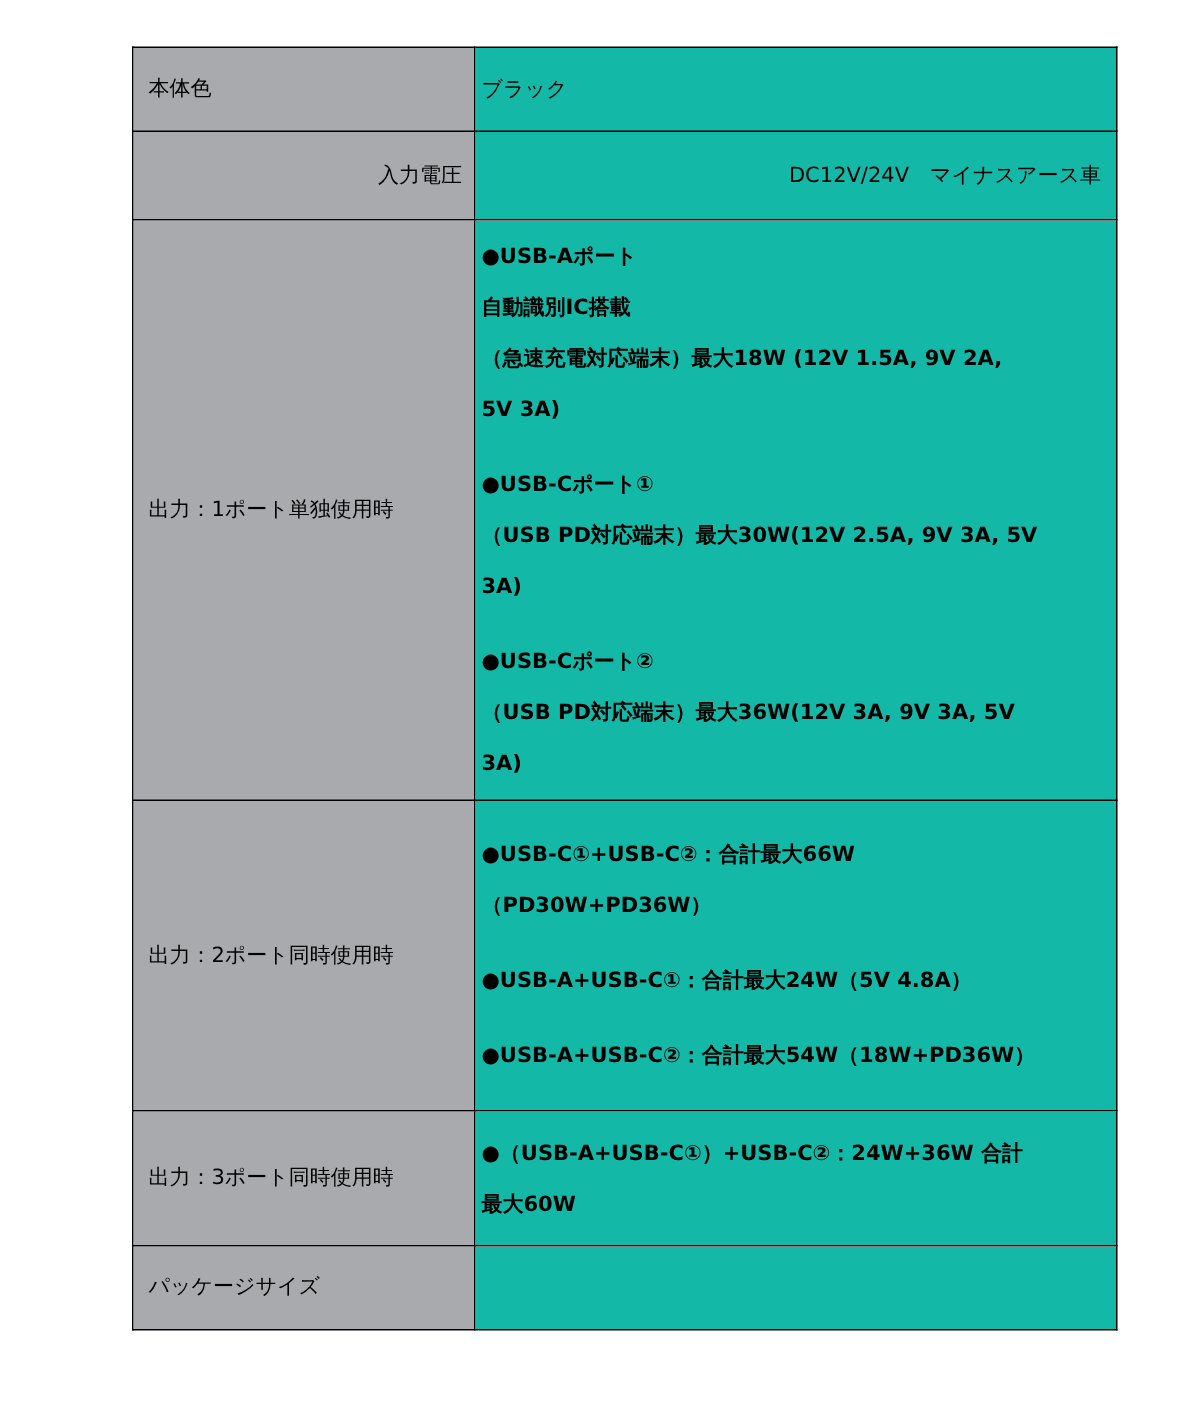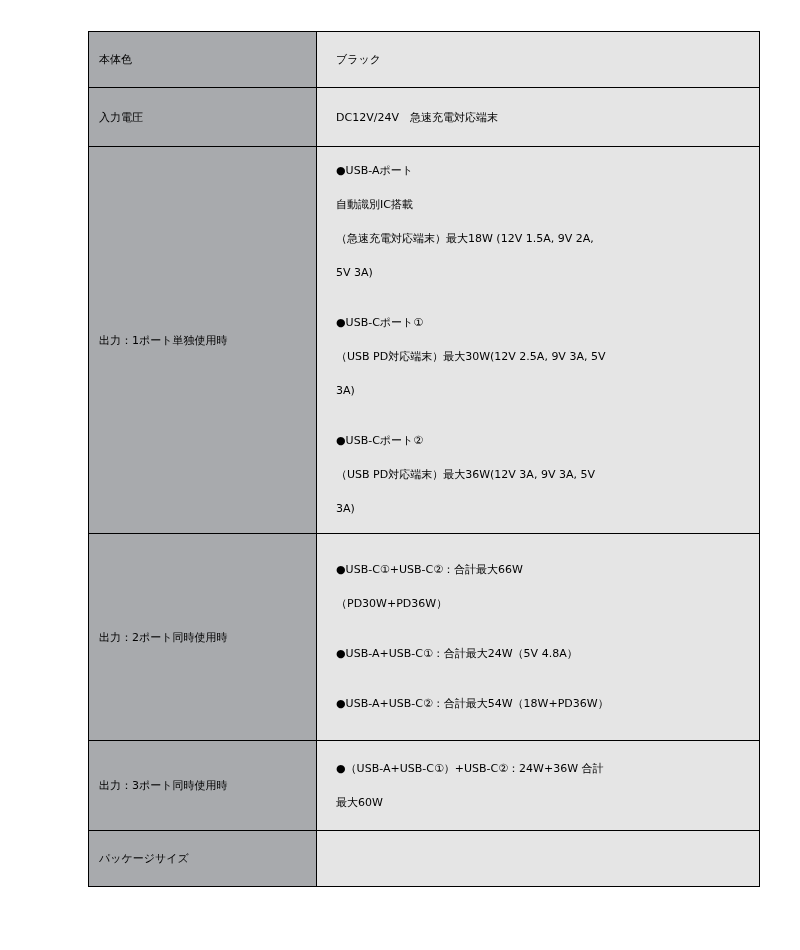--- a/index.html
+++ b/index.html
@@ -14,62 +14,63 @@
   .spec-table {
     position: absolute;
     left: 88px;
     top: 31px;
     width: 624px;
     border-collapse: collapse;
     table-layout: fixed;
   }
   .spec-table td {
     border: 1px solid #000000;
-    font-size: 11px;
+    font-size: 14px;
     vertical-align: middle;
     overflow: hidden;
   }
   td.label-cell {
     width: 209px;
     background: #a8aaad;
     padding: 5px 8px 5px 10px;
     line-height: 31px;
   }
   td.value-cell {
     width: 413px;
-    background: #e5e5e5;
-    padding: 7px 10px 7px 19px;
+    background: #14b8a6;
+    padding: 7px 10px 7px 4px;
   }
   .line {
     line-height: 34px;
     min-height: 34px;
+    font-weight: bold;
   }
   .gap { height: 16px; }
   
   tr.r0 td { height: 41px; }
-  tr.r1 td { height: 44px; }
+  tr.r1 td { height: 44px; text-align: right; }
   tr.r2 td { height: 369px; }
   tr.r3 td { height: 192px; }
   tr.r4 td { height: 75px; }
   tr.r5 td { height: 40px; }
   tr.r6 td { height: 46px; }
   tr.r7 td { height: 41px; }
 </style>
 </head>
 <body>
 
 <table class="spec-table">
   <tbody>
     <tr class="r0">
       <td class="label-cell">本体色</td>
       <td class="value-cell"><span>ブラック</span></td>
     </tr>
     <tr class="r1">
       <td class="label-cell">入力電圧</td>
-      <td class="value-cell"><span>DC12V/24V　急速充電対応端末</span></td>
+      <td class="value-cell"><span>DC12V/24V　マイナスアース車</span></td>
     </tr>
     <tr class="r2">
       <td class="label-cell">出力：1ポート単独使用時</td>
       <td class="value-cell">
         <div class="line">●USB-Aポート</div>
         <div class="line">自動識別IC搭載</div>
         <div class="line">（急速充電対応端末）最大18W (12V 1.5A, 9V 2A,</div>
         <div class="line">5V 3A)</div>
         <div class="gap"></div>
         <div class="line">●USB-Cポート①</div>

